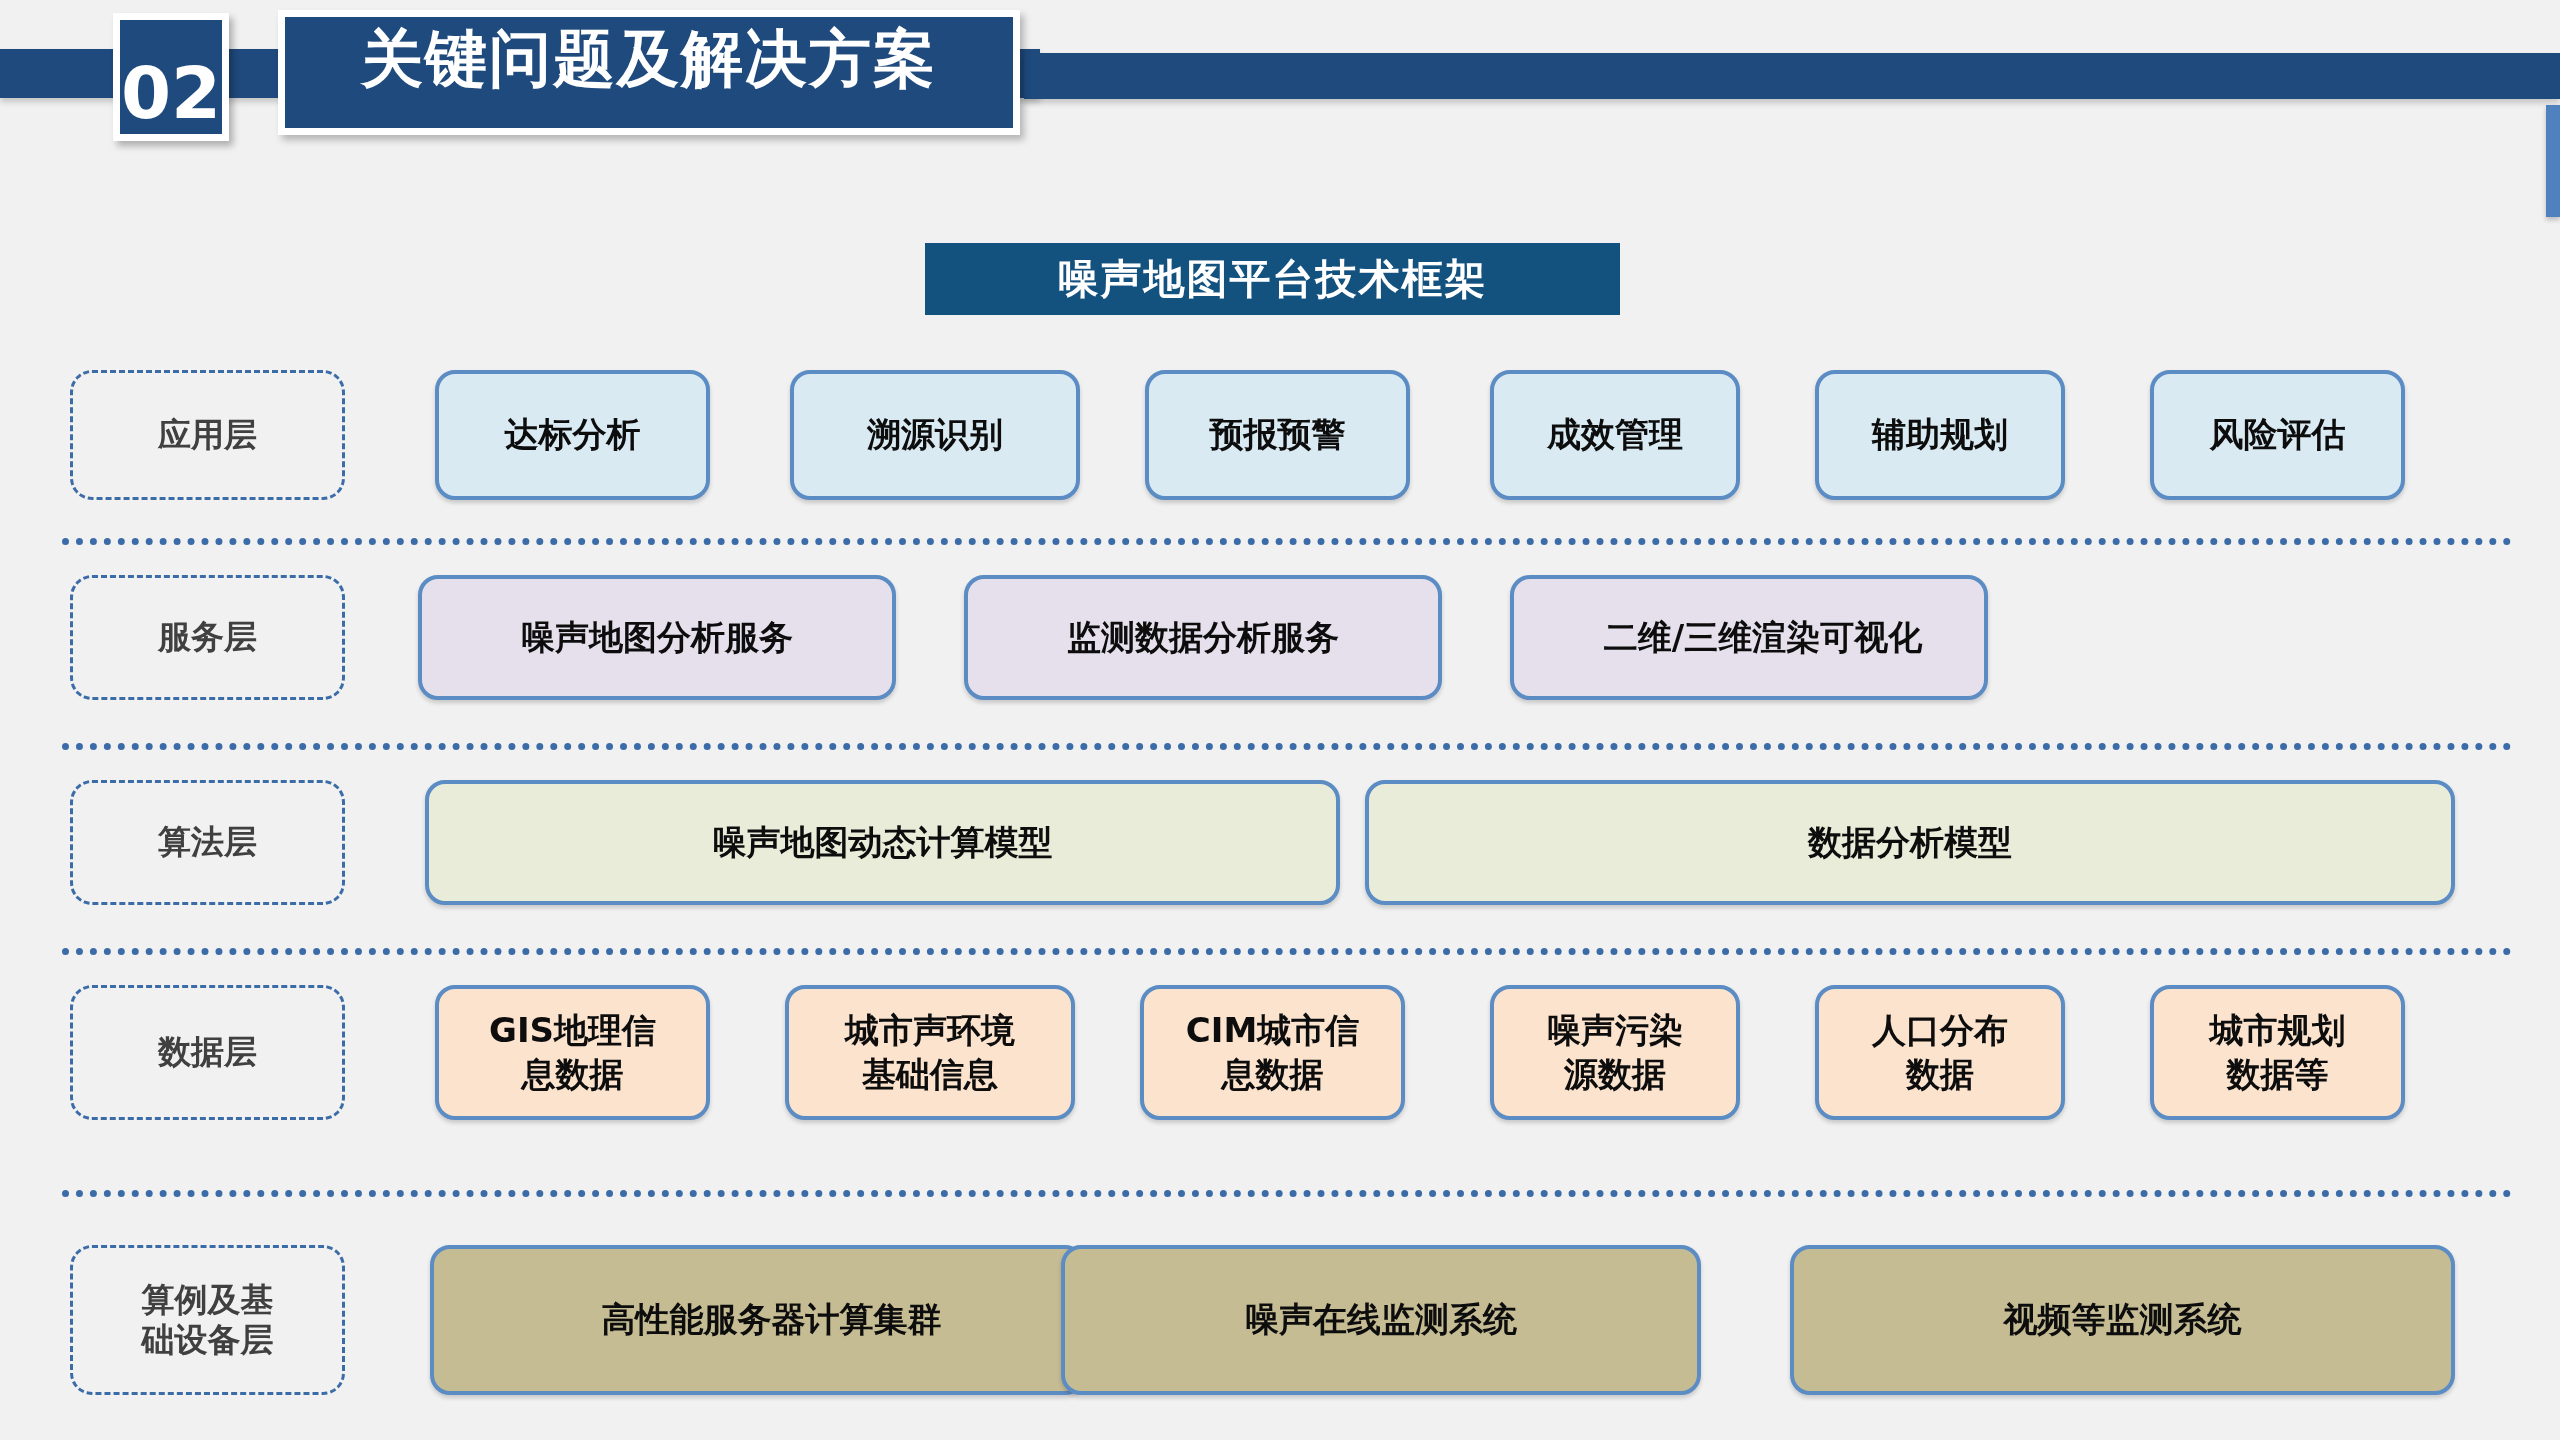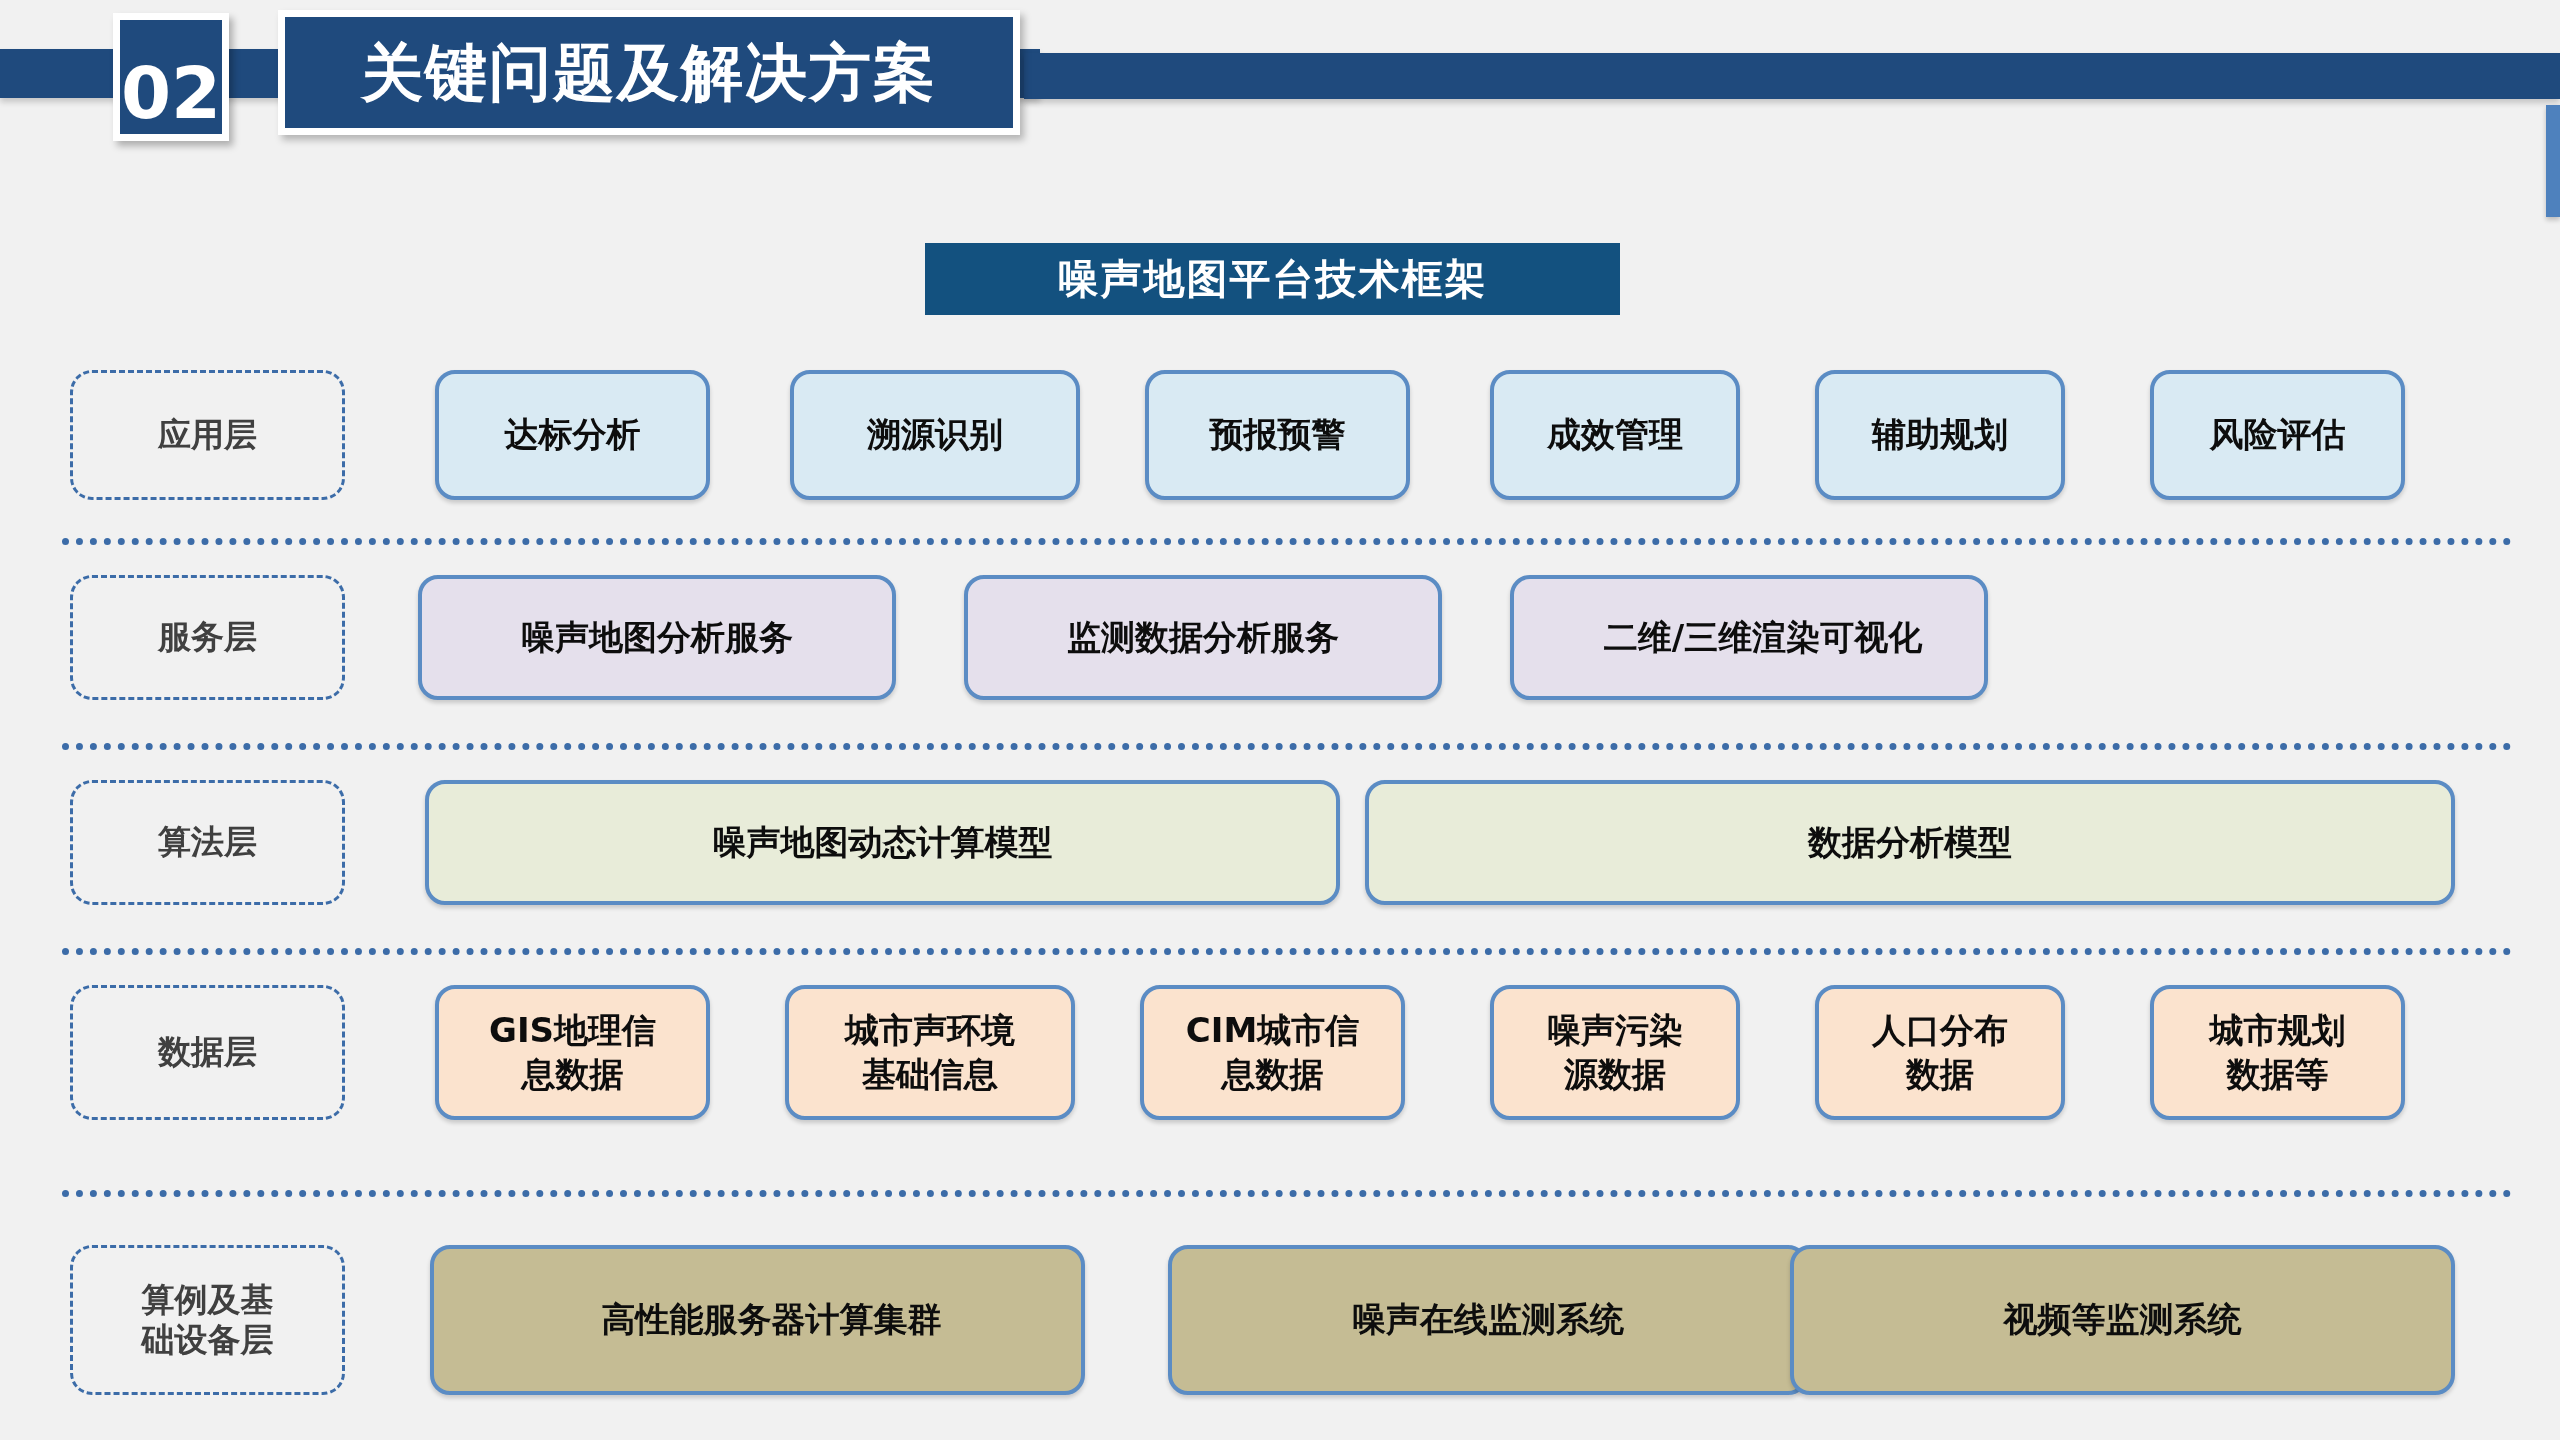--- a/index.html
+++ b/index.html
@@ -25,21 +25,21 @@
   .hdr-accent{
     position:absolute;left:2546px;top:105px;width:14px;height:112px;
     background:#4e81bd;
     box-shadow:0 3px 5px rgba(0,0,0,.22);
   }
   .hdr-banner{
     position:absolute;left:278px;top:10px;width:742px;height:125px;
     background:#1f4a7d;border:7px solid #ffffff;
     box-sizing:border-box;
     box-shadow:4px 5px 7px rgba(0,0,0,.25);
-    display:flex;align-items:center;justify-content:center;
+    display:flex;justify-content:center;
   }
   .hdr-banner-text{
     color:#fff;font-size:62px;font-weight:700;letter-spacing:2px;
     font-family:"DejaVu Sans","Liberation Sans",sans-serif;
     white-space:nowrap;
   }
   .hdr-num{
     position:absolute;left:113px;top:13px;width:116px;height:128px;
     background:#1f4a7d;border:7px solid #ffffff;box-sizing:border-box;
     box-shadow:4px 5px 7px rgba(0,0,0,.28);
@@ -189,19 +189,19 @@
     <div class="node fill-data" style="left: 2150px; top: 615px; width: 255px; height: 135px;">
       <span>城市规划<br>数据等</span>
     </div>
     <div class="divider" style="top: 820px;"></div>
     <div class="layer-label" style="top: 875px; width: 275px; height: 150px;">
       <span>算例及基<br>础设备层</span>
     </div>
     <div class="node fill-infra" style="left: 430px; top: 875px; width: 655px; height: 150px; padding-left: 28px;">
       <span>高性能服务器计算集群</span>
     </div>
-    <div class="node fill-infra" style="left: 1168px; top: 875px; width: 640px; height: 150px;">
+    <div class="node fill-infra" style="left: 1061px; top: 875px; width: 640px; height: 150px;">
       <span>噪声在线监测系统</span>
     </div>
     <div class="node fill-infra" style="left: 1790px; top: 875px; width: 665px; height: 150px;">
       <span>视频等监测系统</span>
     </div>
   </div>
 
 </body></html>

